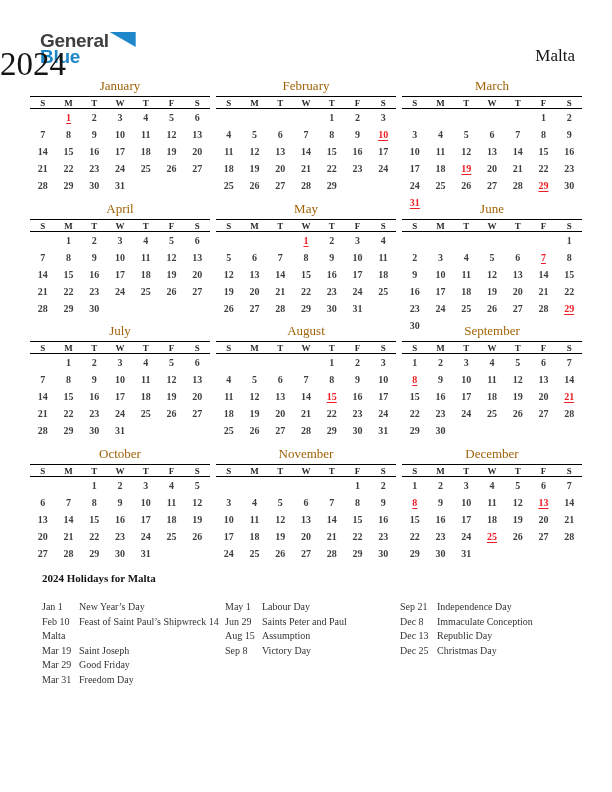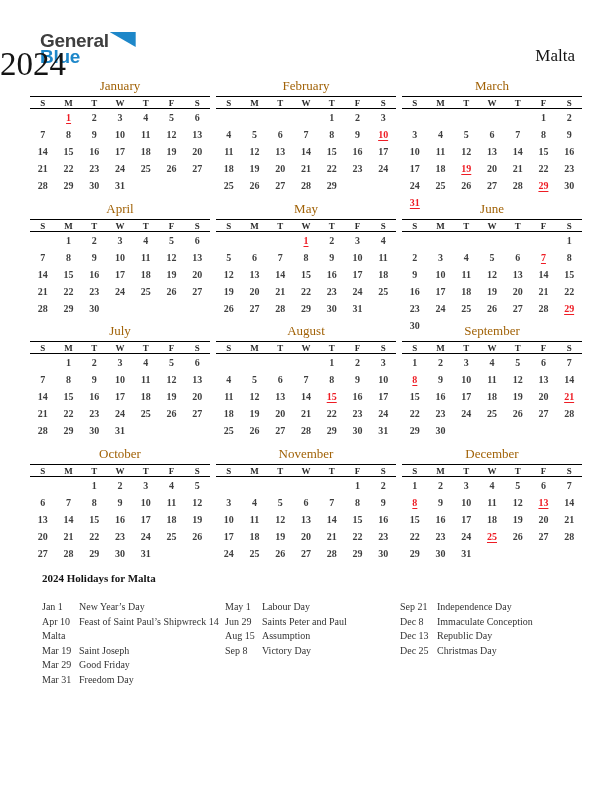--- a/index.html
+++ b/index.html
@@ -637,21 +637,21 @@
 
   <div class="holidays">
     <div class="holidays-title">2024 Holidays for Malta</div>
     <div class="holiday-cols" id="holiday-cols">
         <div class="holiday-col c0">
           <div class="h-line">
             <span class="h-date">Jan 1</span>
             <span class="h-name">New Year’s Day</span>
           </div>
           <div class="h-line">
-            <span class="h-date">Apr 10</span>
+            <span class="h-date">Feb 10</span>
             <span class="h-name">Feast of Saint Paul’s Shipwreck 14</span>
           </div>
           <div class="h-line">
             <span class="h-date">Malta</span>
             <span class="h-name"></span>
           </div>
           <div class="h-line">
             <span class="h-date">Mar 19</span>
             <span class="h-name">Saint Joseph</span>
           </div>

